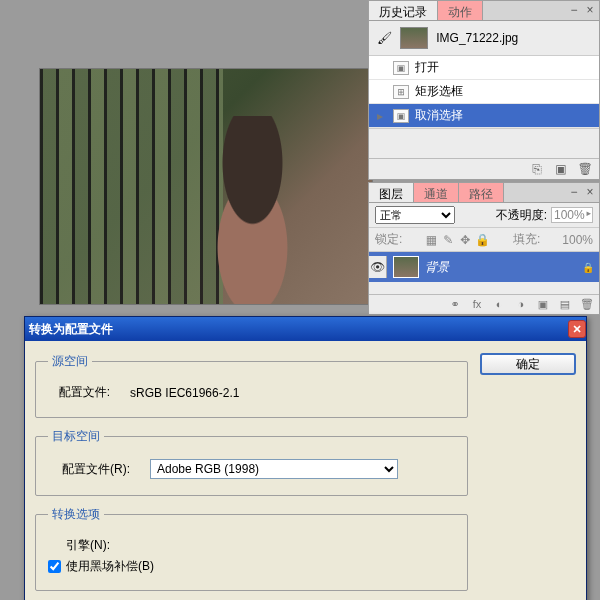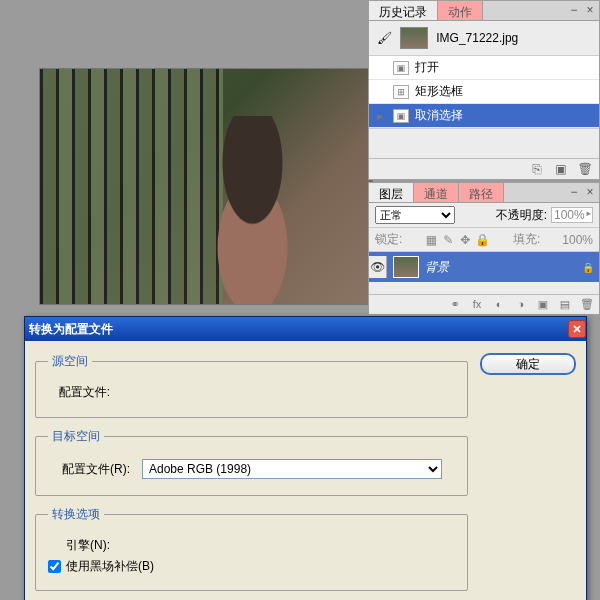--- a/index.html
+++ b/index.html
@@ -44,24 +44,24 @@
 .layer-footer span{width:16px;text-align:center;color:#777;cursor:pointer;font-size:11px}
 .dialog{position:absolute;left:24px;top:316px;width:563px;background:#ece9d8;border:1px solid #0a246a;box-shadow:2px 2px 6px rgba(0,0,0,.4)}
 .titlebar{height:24px;background:linear-gradient(#2a6bd6,#0f3ea8);display:flex;align-items:center;padding:0 0;color:#fff;font-weight:bold}
 .titlebar .ttxt{flex:1;padding-left:4px}
 .closebtn{width:18px;height:18px;background:#e35a4a;border:1px solid #a33;color:#fff;display:flex;align-items:center;justify-content:center;border-radius:3px;cursor:pointer;font-size:11px}
 .dbody{display:flex;padding:12px 10px 6px;gap:12px}
 .dleft{flex:1}
 .dright{width:96px;display:flex;flex-direction:column;gap:6px}
 fieldset{border:1px solid #9f9f9f;border-radius:2px;padding:10px 12px 12px;margin-bottom:10px}
 legend{color:#2a5db0;padding:0 4px}
-.frow{display:flex;align-items:center;gap:12px;margin:4px 0}
+.frow{display:flex;align-items:center;gap:20px;margin:4px 0}
 .frow label{display:inline-block;text-align:right}
 .frow select{height:20px;border:1px solid #7f9db9;background:#fff;padding:0 2px}
-.btn{height:22px;border:1px solid #7a7a7a;background:linear-gradient(#fdfdfd,#e4e4e4);border-radius:10px;cursor:pointer;padding:0 8px}
+.btn{height:22px;border:1px solid #7a7a7a;background:linear-gradient(#fdfdfd,#e4e4e4);border-radius:3px;cursor:pointer;padding:0 8px}
 .btn.primary{border:2px solid #3b6ec0}
 .cb{display:flex;align-items:center;gap:5px;margin:3px 0}
 .cb input{width:13px;height:13px}
 </style>
 </head>
 <body>
 
 <div class="canvas">
   <div class="canvas-inner">
     <div class="figure"></div>
@@ -159,27 +159,28 @@
   <div class="titlebar">
     <span class="ttxt">转换为配置文件</span>
     <div class="closebtn">✕</div>
   </div>
   <div class="dbody">
     <div class="dleft">
       <fieldset>
         <legend>源空间</legend>
         <div class="frow">
           <label style="width:62px">配置文件:</label>
+          <span>sRGB IEC61966-2.1</span>
         </div>
       </fieldset>
       <fieldset>
         <legend>目标空间</legend>
         <div class="frow">
           <label style="width:82px"><span>配置文件(R):</span></label>
-          <select style="width:300px"><option>Adobe RGB (1998)</option></select>
+          <select style="width:248px"><option>Adobe RGB (1998)</option></select>
         </div>
       </fieldset>
       <fieldset>
         <legend>转换选项</legend>
         <div class="frow">
           <label style="width:62px">引擎(N):</label>
         </div>
         <div class="cb">
             <input type="checkbox" checked="" style="">
             <span>使用黑场补偿(B)</span>

